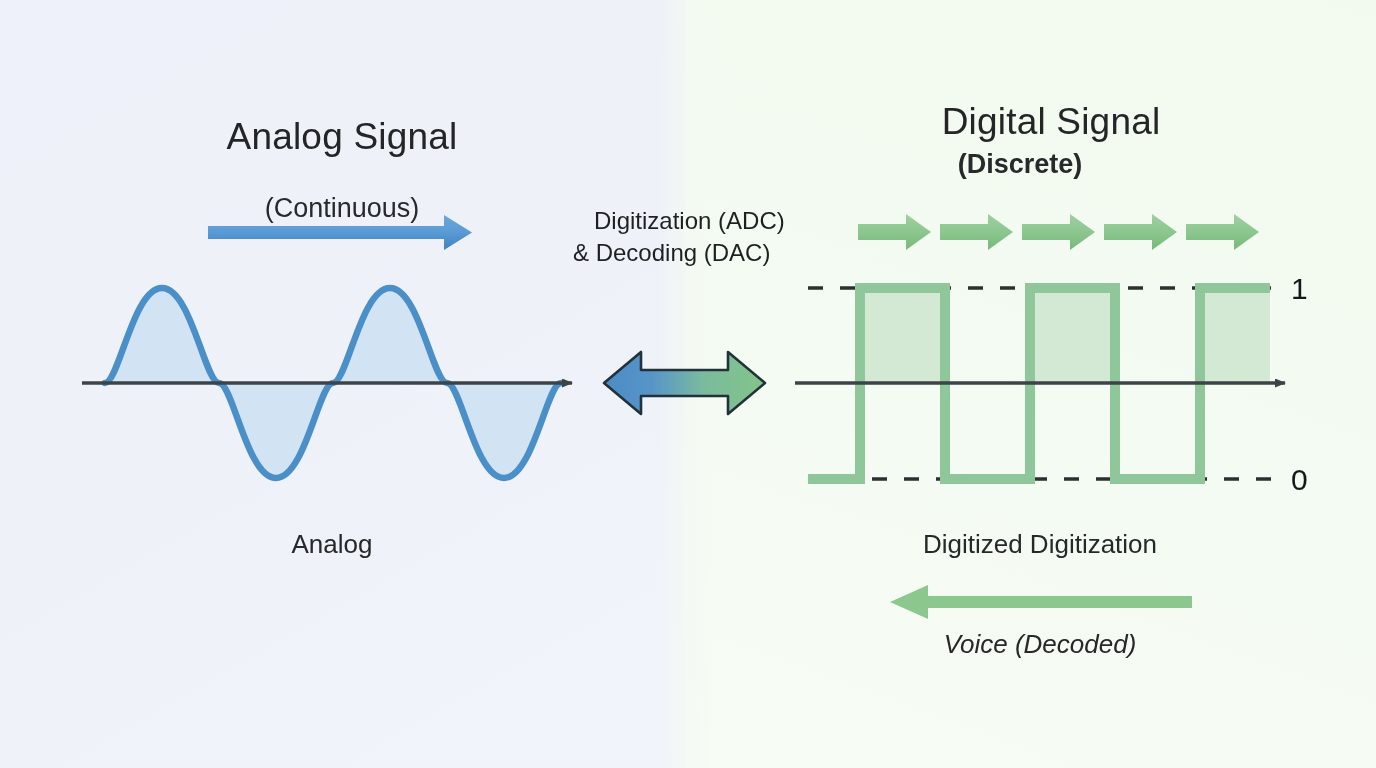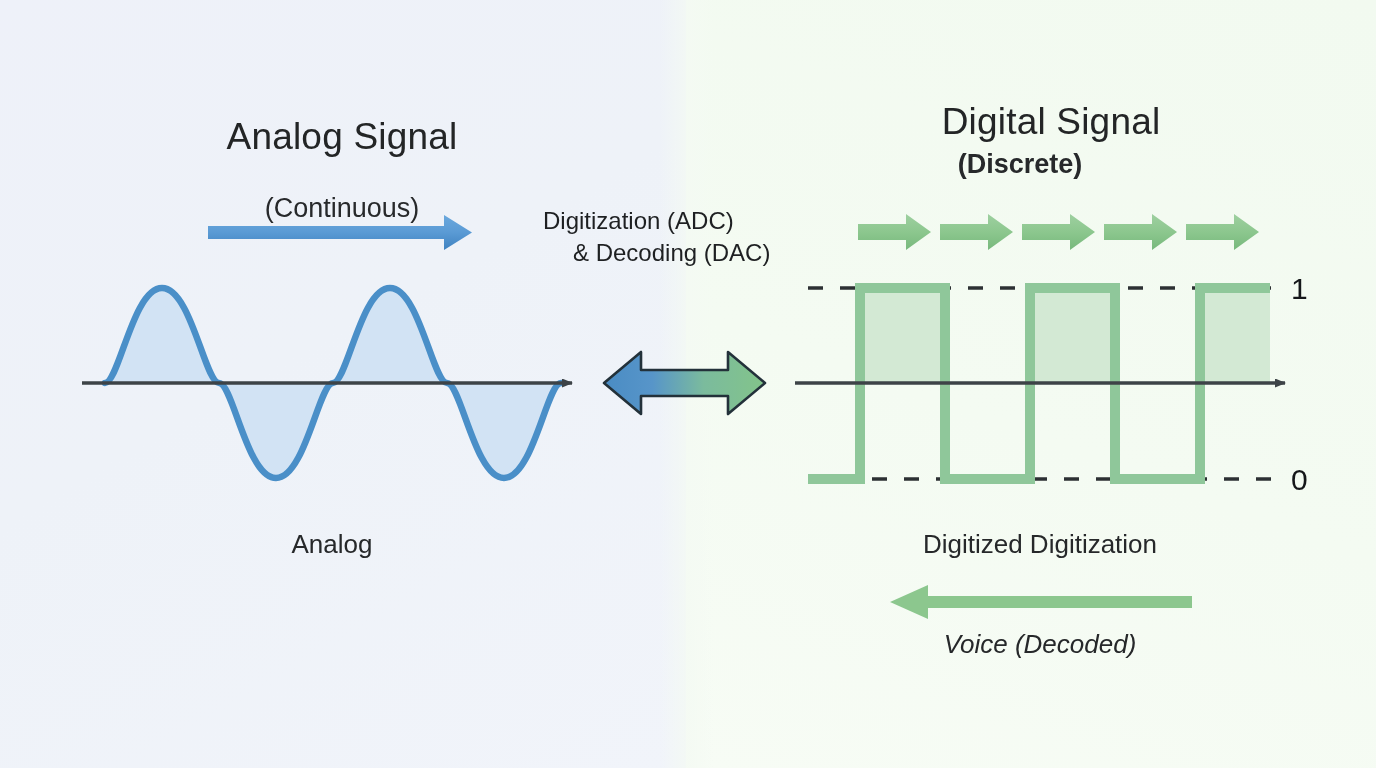--- a/index.html
+++ b/index.html
@@ -56,21 +56,21 @@
 <div id="stage">
 
   <div class="bg-left"></div>
   <div class="bg-right"></div>
   <div class="bg-seam"></div>
 
   <div class="title" style="left:102px;top:118px;width:480px;">Analog Signal</div>
   <div class="subtitle" style="left:102px;top:150px;width:480px;margin-top:44px;">(Continuous)</div>
   <div class="caption" style="left:182px;top:529px;width:300px;">Analog</div>
 
-  <div class="mid-label" style="left:543px;top:205px;">Digitization (ADC)</div>
+  <div class="mid-label" style="left:594px;top:205px;">Digitization (ADC)</div>
   <div class="mid-label" style="left:573px;top:237px;">&amp; Decoding (DAC)</div>
 
   <div class="title" style="left:811px;top:103px;width:480px;">Digital Signal</div>
   <div class="subtitle" style="left:780px;top:150px;width:480px;font-weight:bold;">(Discrete)</div>
   <div class="caption" style="left:840px;top:529px;width:400px;">Digitized Digitization</div>
   <div class="caption" style="left:840px;top:629px;width:400px;font-style:italic;">Voice (Decoded)</div>
 
   <div class="lvl-label" style="left:1291px;top:272px;">1</div>
   <div class="lvl-label" style="left:1291px;top:463px;">0</div>
 

